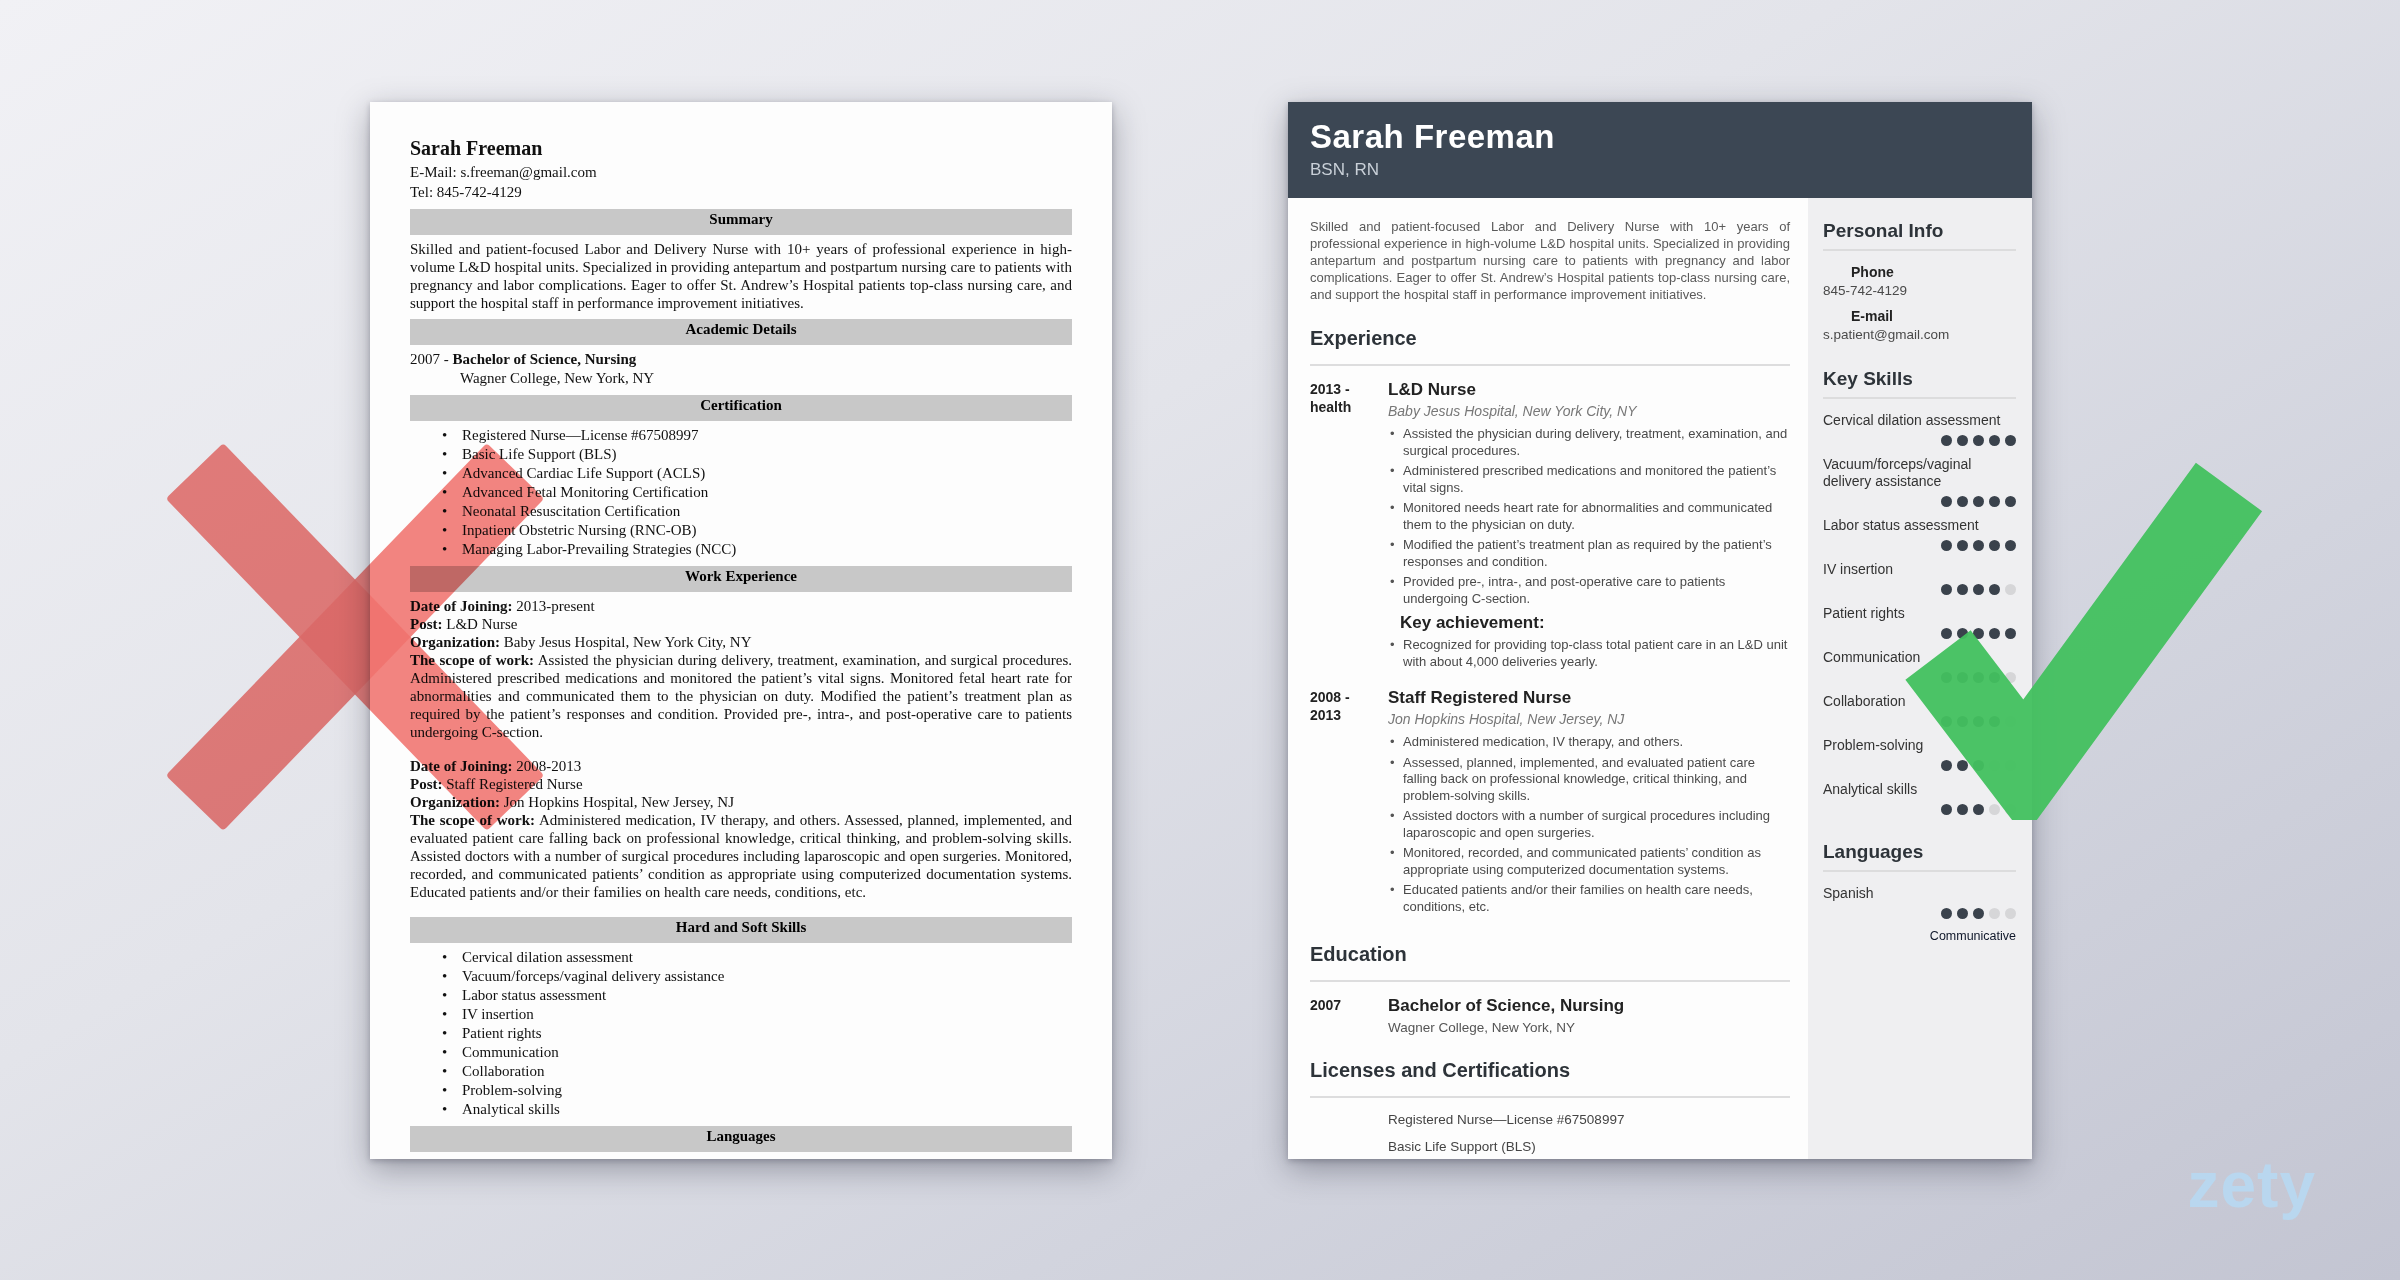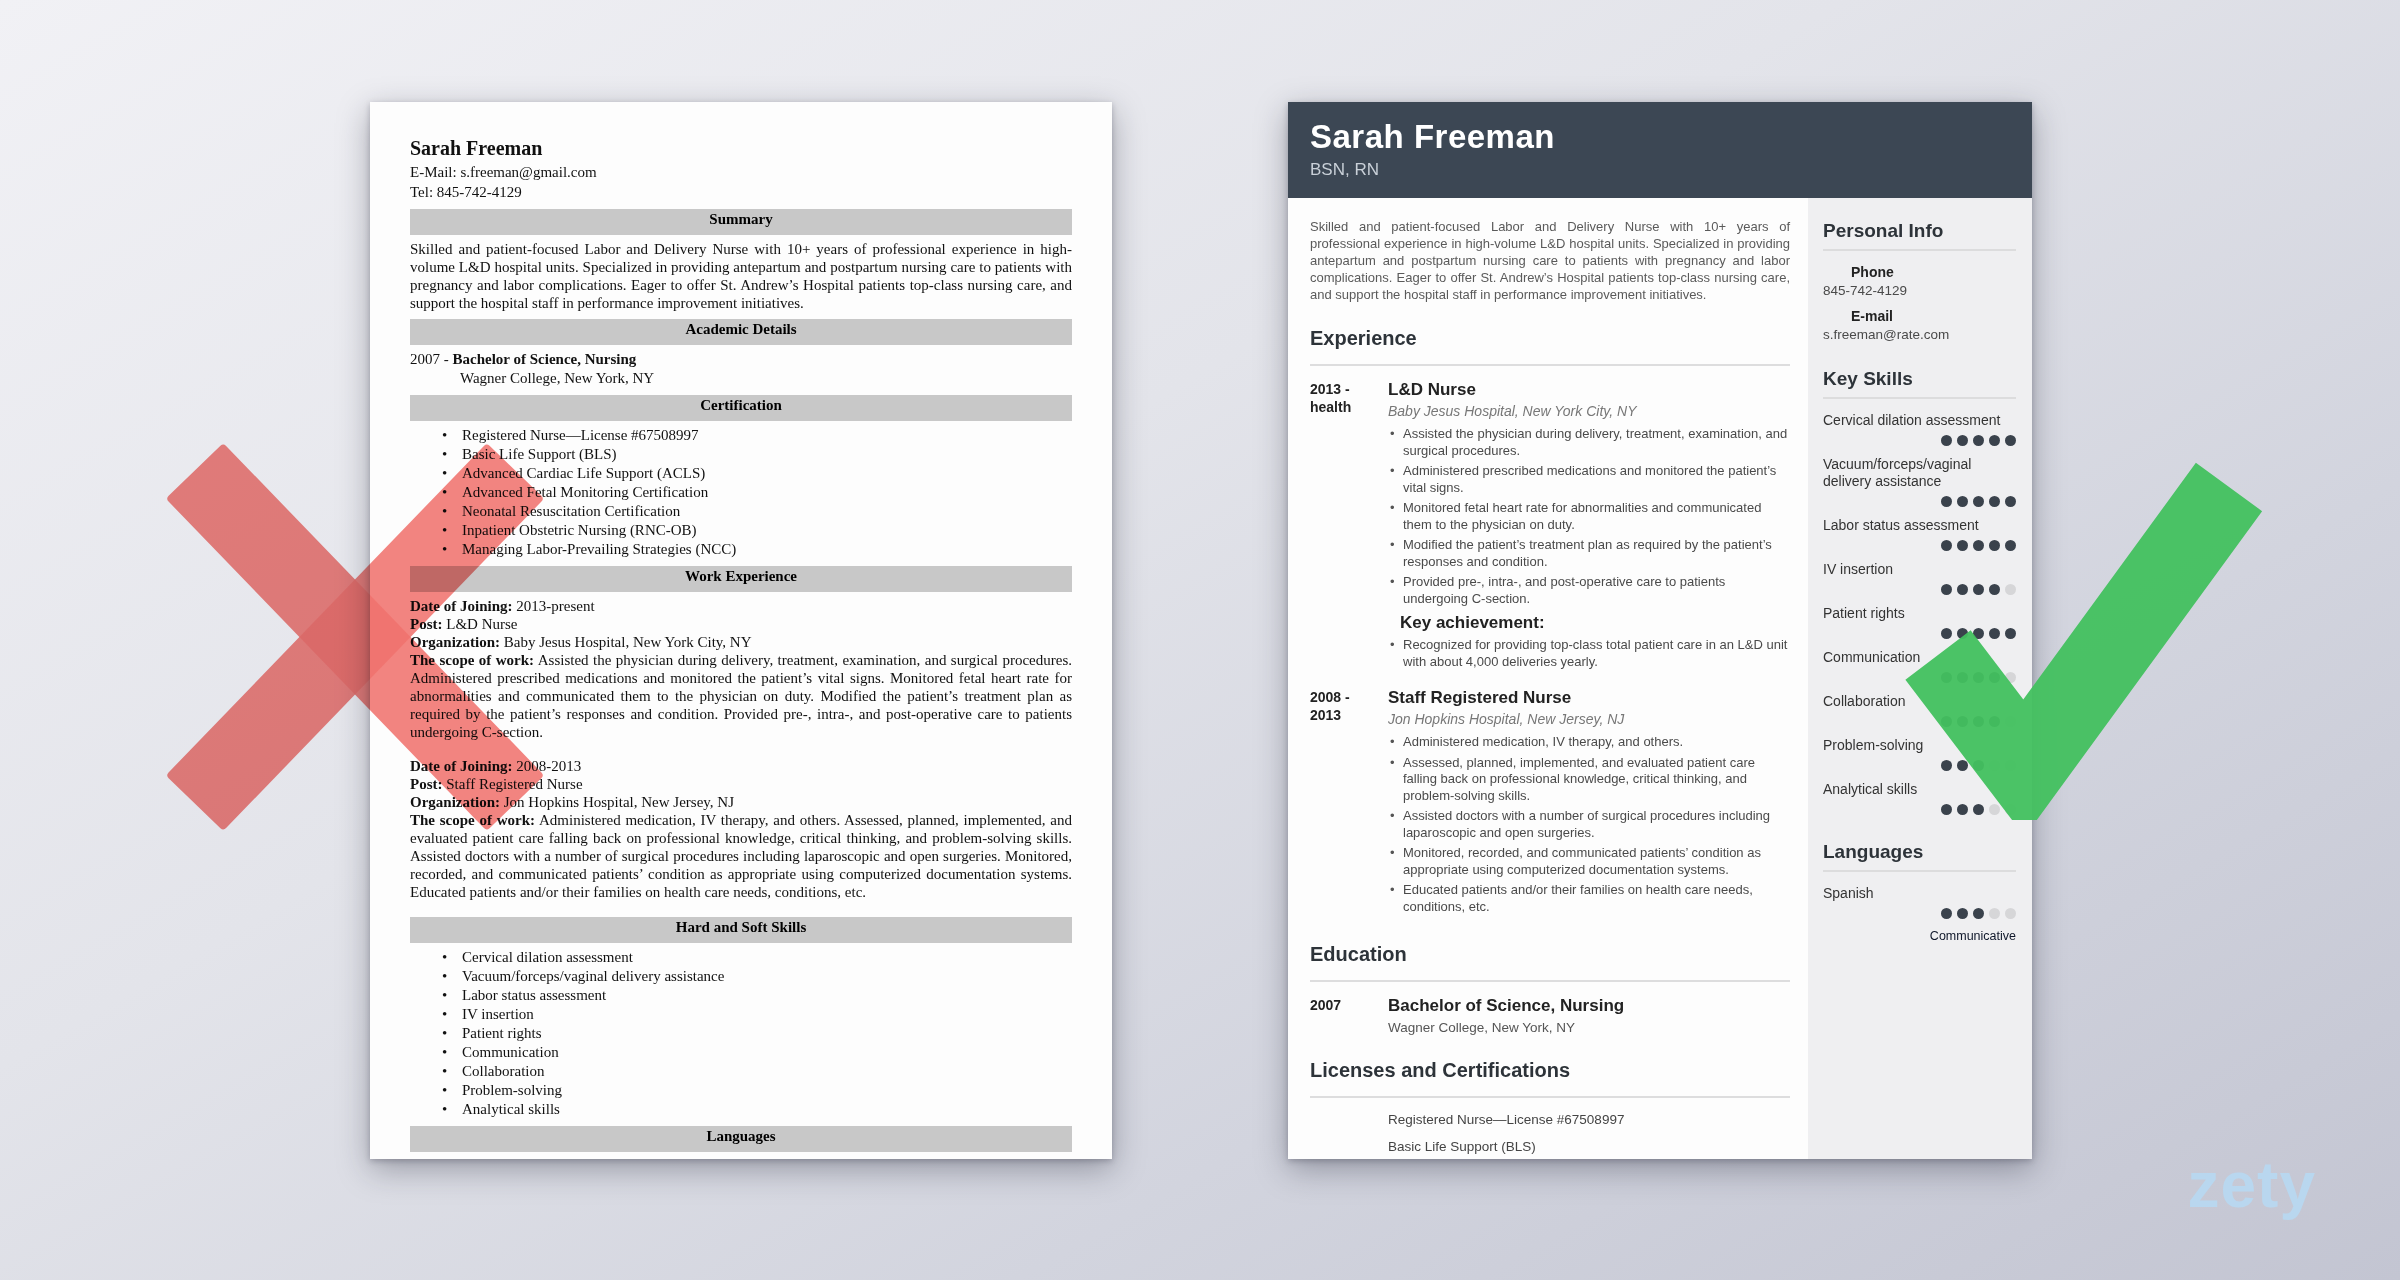--- a/index.html
+++ b/index.html
@@ -167,21 +167,21 @@
                 <div>2013 -</div>
                 <div>health</div>
               </div>
               <div class="r-jobbody">
                 <div class="r-jobtitle b">L&amp;D Nurse</div>
                 <div class="r-company">Baby Jesus Hospital, New York City, NY</div>
                 <div>
 
                 <div class="r-bullet">Assisted the physician during delivery, treatment, examination, and surgical procedures.</div>
                   <div class="r-bullet">Administered prescribed medications and monitored the patient’s vital signs.</div>
-                  <div class="r-bullet">Monitored fetal heart rate for abnormalities and communicated them to the physician on duty.</div>
+                  <div class="r-bullet">Monitored needs heart rate for abnormalities and communicated them to the physician on duty.</div>
                   <div class="r-bullet">Modified the patient’s treatment plan as required by the patient’s responses and condition.</div>
                   <div class="r-bullet">Provided pre-, intra-, and post-operative care to patients undergoing C-section.</div>
                 </div>
                 <div class="r-ka b">Key achievement:</div>
                 <div>
 
                 <div class="r-bullet">Recognized for providing top-class total patient care in an L&amp;D unit with about 4,000 deliveries yearly.</div>
                 </div>
               </div>
             </div>
@@ -227,21 +227,21 @@
             <div class="r-license">Basic Life Support (BLS)</div>
             <div class="r-license">Advanced Cardiac Life Support (ACLS)</div>
           </div>
       </div>
 
       <div class="r-side">
         <div class="s-h">Personal Info</div>
         <div class="s-label b">Phone</div>
         <div class="s-val">845-742-4129</div>
         <div class="s-label b">E-mail</div>
-        <div class="s-val">s.freeman@rate.com</div>
+        <div class="s-val">s.patient@gmail.com</div>
 
         <div class="s-h more">Key Skills</div>
         <div>
 
         <div class="s-skill">
               <div class="s-skill-label">Cervical dilation assessment</div>
               <div class="s-dots">
                 <span class="dot filled"></span>
                 <span class="dot filled"></span>
                 <span class="dot filled"></span>

